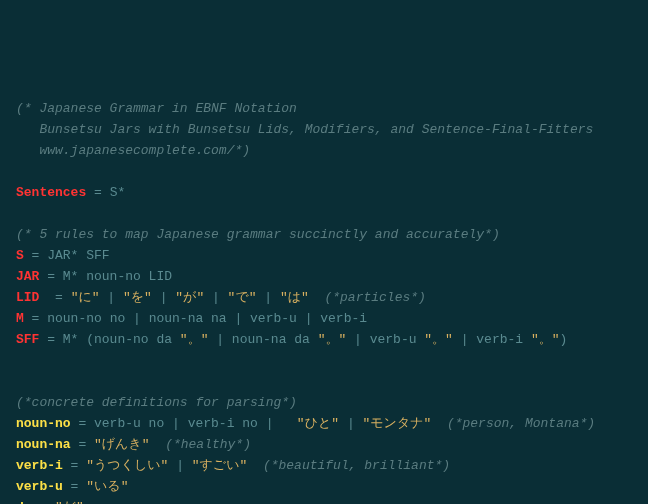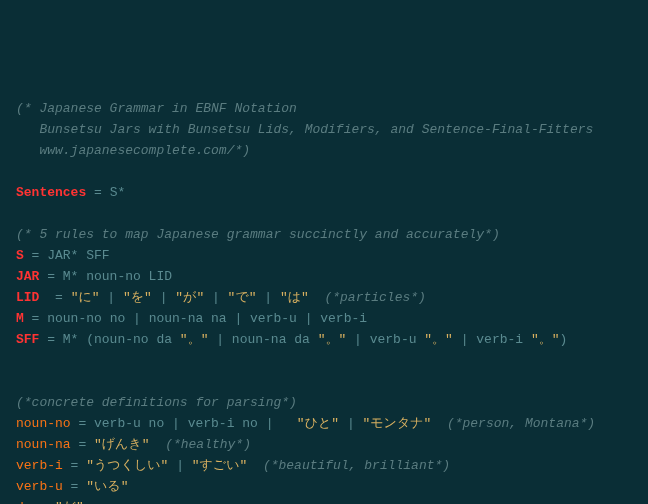--- a/index.html
+++ b/index.html
@@ -11,21 +11,21 @@
     font-style: italic;
     padding: 14px 16px;
     color: #5a7c80;
     width: 648px;
     height: 504px;
     overflow: hidden;
     white-space: pre;
   }
   .cmt { color: #5a7c80; text-align: right; }
   .kw  { color: #ff3333; font-style: normal; font-weight: bold; text-align: right; }
-  .id  { color: #f97316; font-style: normal; font-weight: normal; }
+  .id  { color: #fde047; font-style: normal; font-weight: bold; }
   .op  { color: #5a8a90; font-style: normal; }
   .str { color: #d8b060; font-style: normal; }
   .ln  { display: block; }
 </style>
 </head>
 <body>
 
 
 
 <div id="code"><span class="ln"><span class="cmt">(* Japanese Grammar in EBNF Notation</span></span><span class="ln"><span class="cmt">   Bunsetsu Jars with Bunsetsu Lids, Modifiers, and Sentence-Final-Fitters</span></span><span class="ln"><span class="cmt">   www.japanesecomplete.com/*)</span></span><span class="ln">&nbsp;</span><span class="ln"><span class="kw">Sentences</span><span class="op"> = </span><span class="op">S*</span></span><span class="ln">&nbsp;</span><span class="ln"><span class="cmt">(* 5 rules to map Japanese grammar succinctly and accurately*)</span></span><span class="ln"><span class="kw">S</span><span class="op"> = JAR* SFF</span></span><span class="ln"><span class="kw">JAR</span><span class="op"> = M* noun-no LID</span></span><span class="ln"><span class="kw">LID</span><span class="op">  = </span><span class="str">"に"</span><span class="op"> | </span><span class="str">"を"</span><span class="op"> | </span><span class="str">"が"</span><span class="op"> | </span><span class="str">"で"</span><span class="op"> | </span><span class="str">"は"</span><span class="cmt">  (*particles*)</span></span><span class="ln"><span class="kw">M</span><span class="op"> = noun-no no | noun-na na | verb-u | verb-i</span></span><span class="ln"><span class="kw">SFF</span><span class="op"> = M* (noun-no da </span><span class="str">"。"</span><span class="op"> | noun-na da </span><span class="str">"。"</span><span class="op"> | verb-u </span><span class="str">"。"</span><span class="op"> | verb-i </span><span class="str">"。"</span><span class="op">)</span></span><span class="ln">&nbsp;</span><span class="ln">&nbsp;</span><span class="ln"><span class="cmt">(*concrete definitions for parsing*)</span></span><span class="ln"><span class="id">noun-no</span><span class="op"> = verb-u no | verb-i no |   </span><span class="str">"ひと"</span><span class="op"> | </span><span class="str">"モンタナ"</span><span class="cmt">  (*person, Montana*)</span></span><span class="ln"><span class="id">noun-na</span><span class="op"> = </span><span class="str">"げんき"</span><span class="cmt">  (*healthy*)</span></span><span class="ln"><span class="id">verb-i</span><span class="op"> = </span><span class="str">"うつくしい"</span><span class="op"> | </span><span class="str">"すごい"</span><span class="cmt">  (*beautiful, brilliant*)</span></span><span class="ln"><span class="id">verb-u</span><span class="op"> = </span><span class="str">"いる"</span></span><span class="ln"><span class="id">da</span><span class="op"> = </span><span class="str">"だ"</span></span></div>

